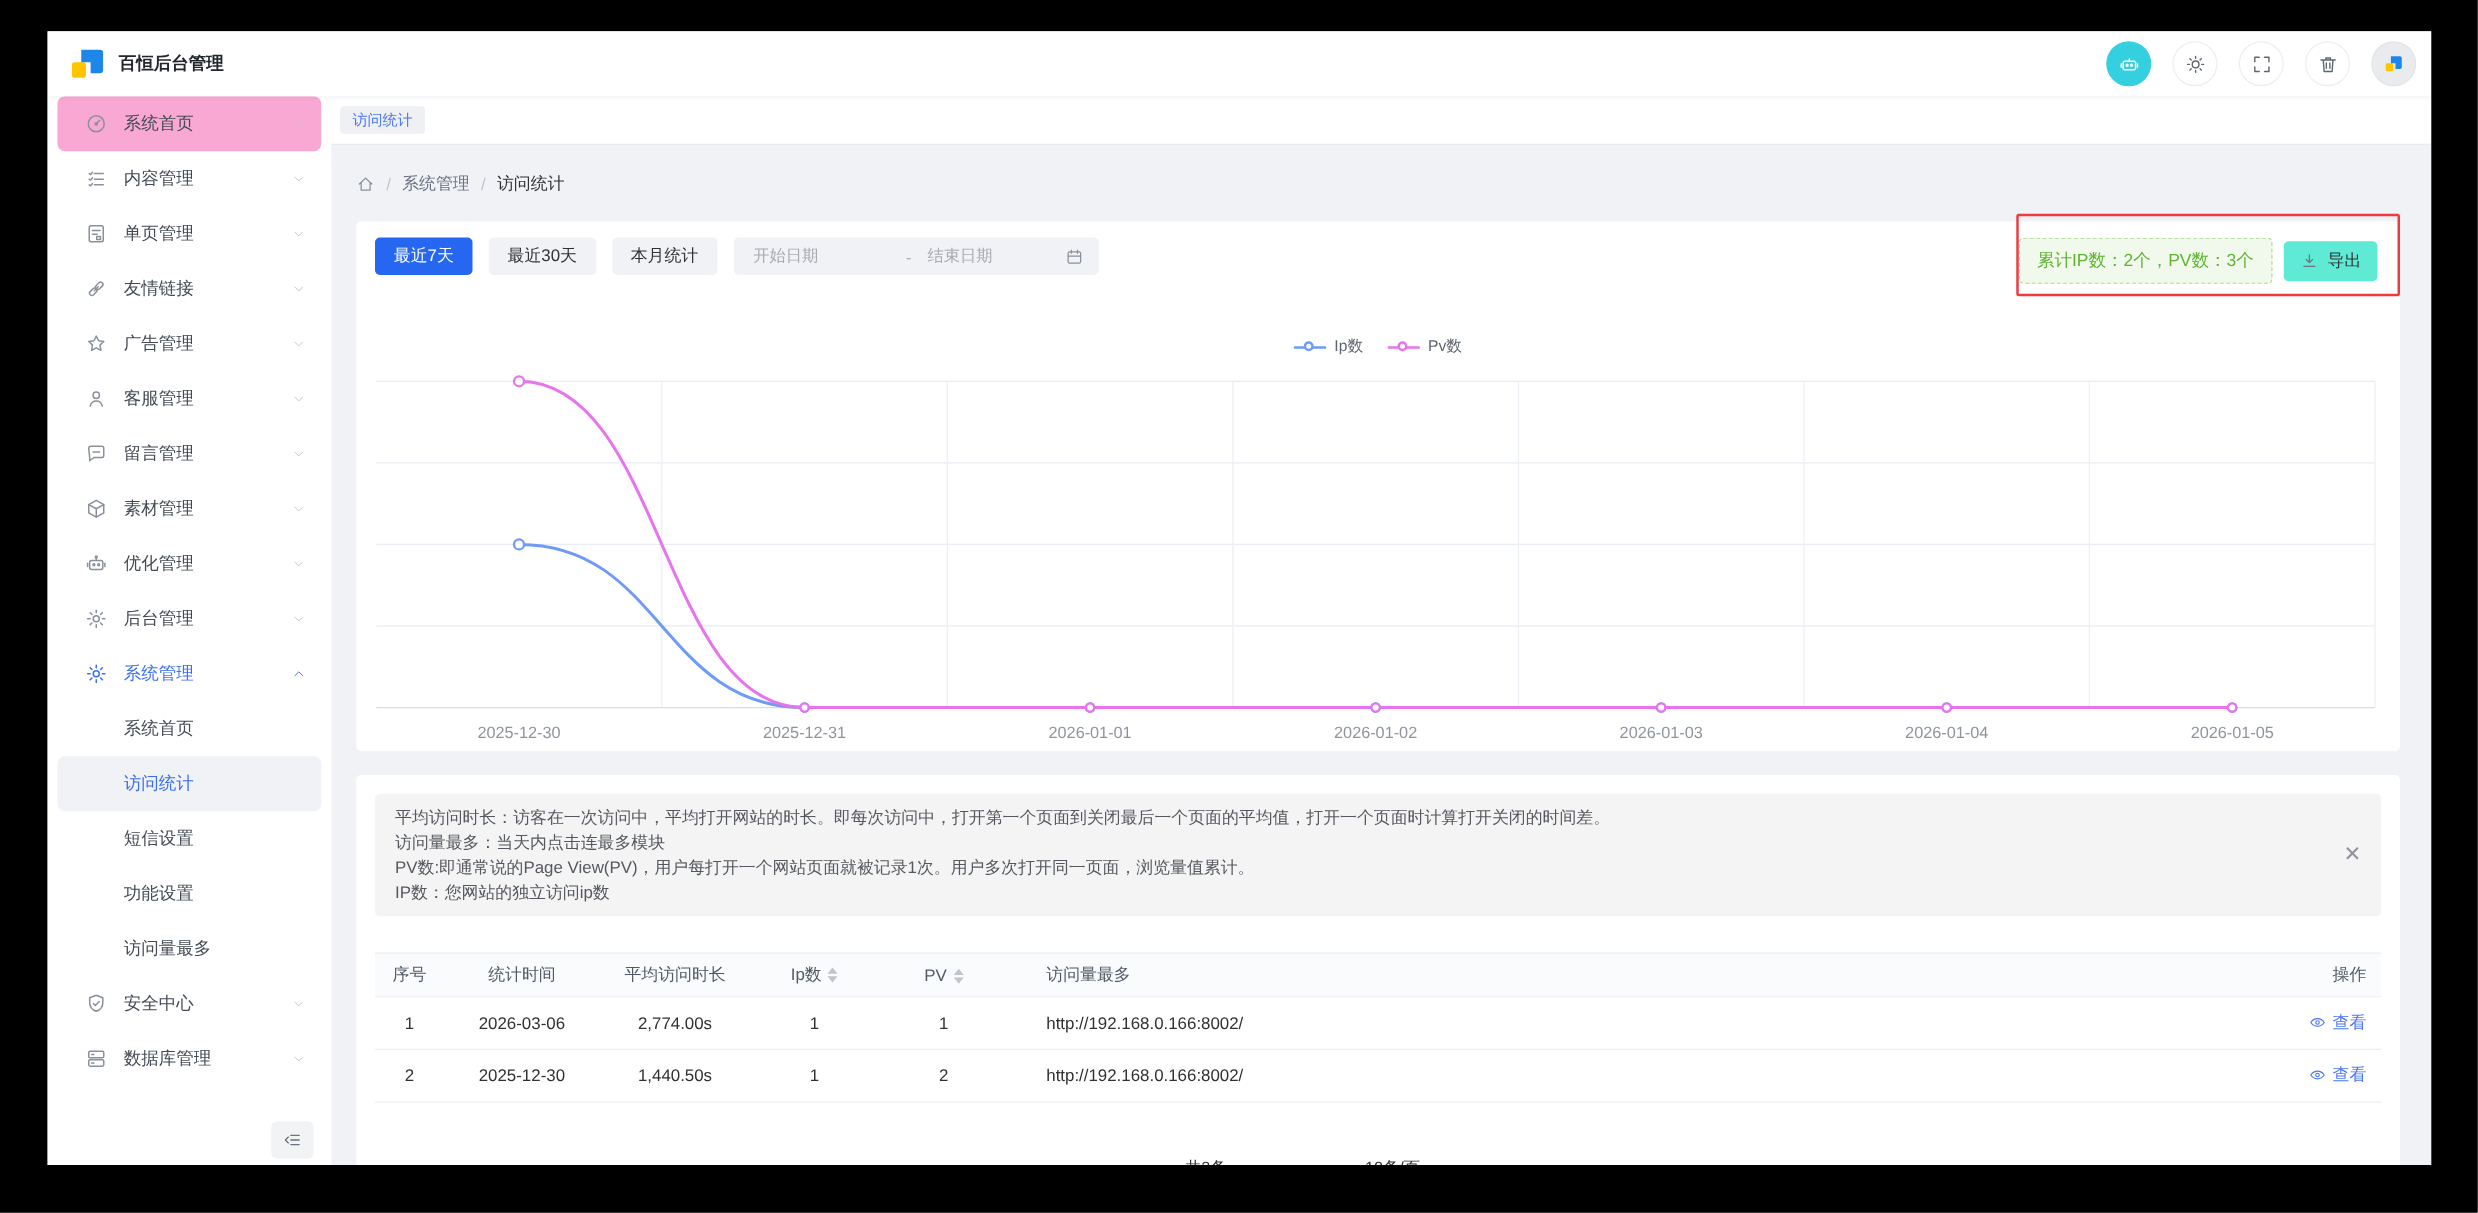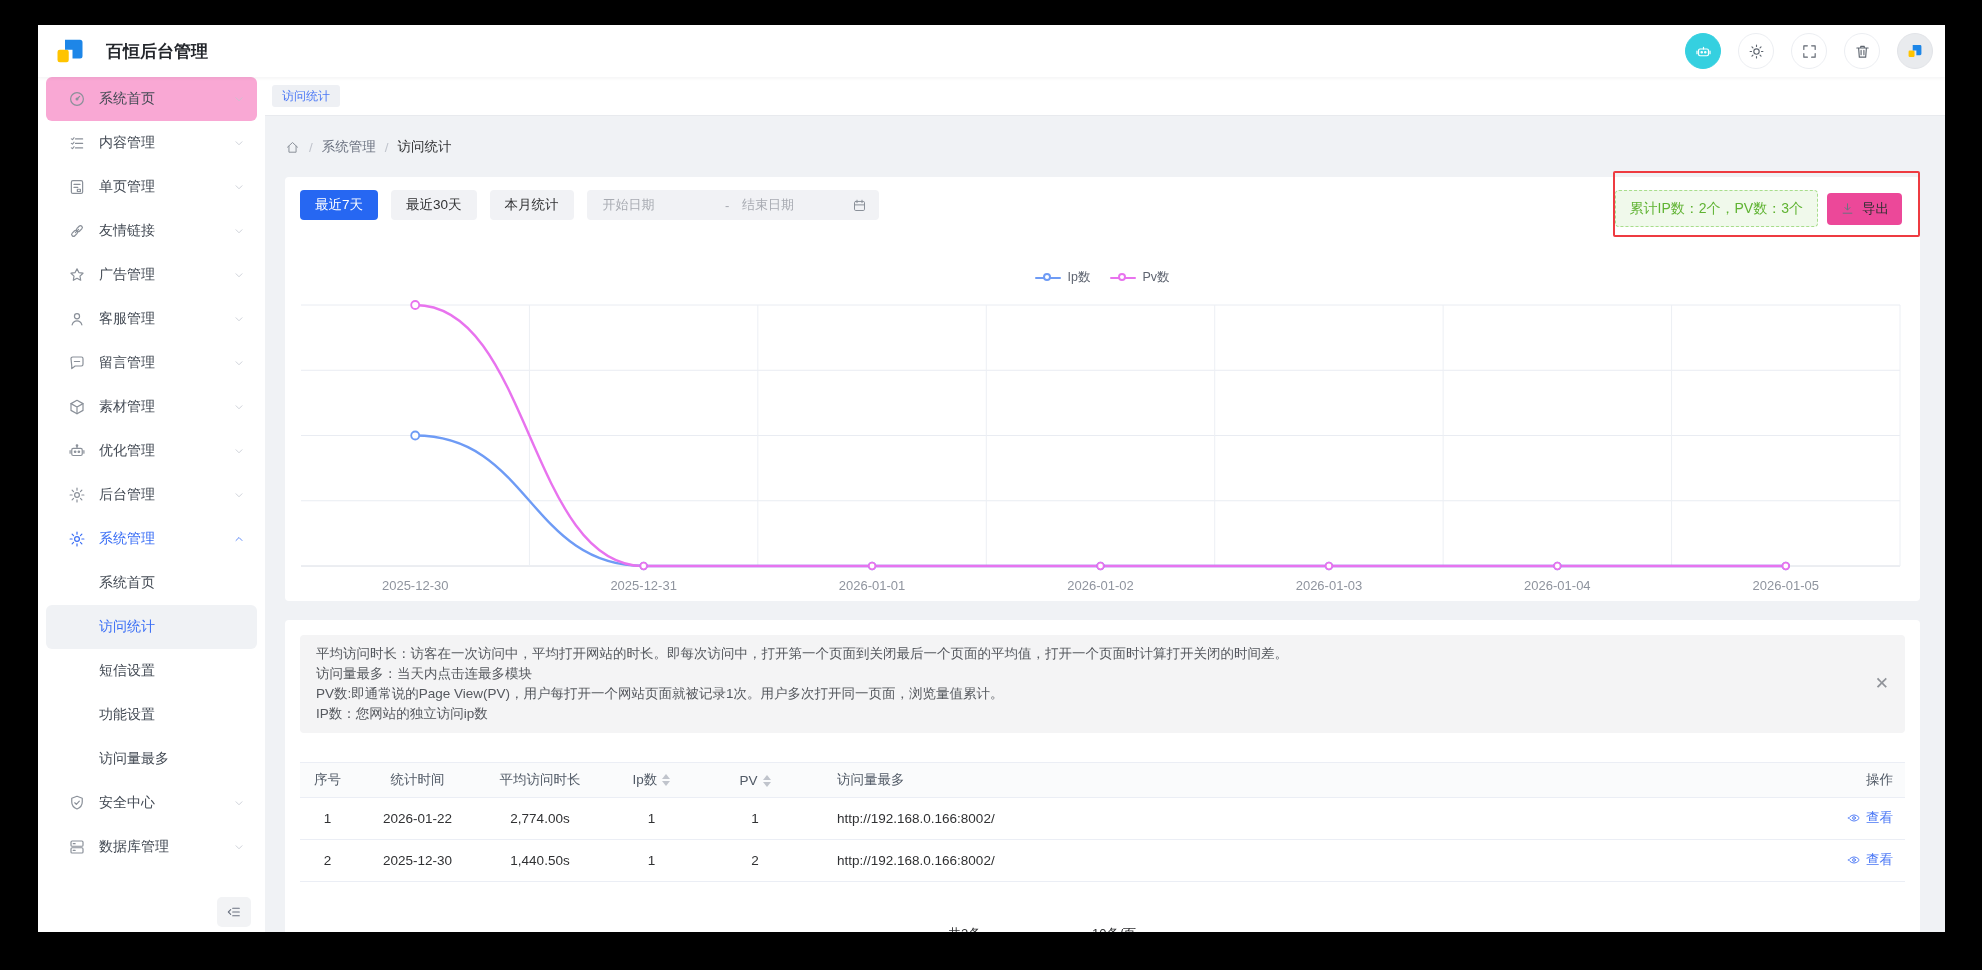--- a/index.html
+++ b/index.html
@@ -5,21 +5,21 @@
   * { box-sizing: border-box; margin: 0; padding: 0; }
   html,body { width:1982px; height:970px; background:#000; overflow:hidden;
     font-family:"Liberation Sans", sans-serif; }
   .app { position:absolute; left:38px; top:25px; width:1907px; height:907px;
     background:#fff; overflow:hidden; }
 
   
   .hdr { position:absolute; left:0; top:0; width:100%; height:52px; background:#fff;
     display:flex; align-items:center; z-index:30; box-shadow:0 1px 4px rgba(0,21,41,.06); }
   .logo { width:30px; height:30px; margin-left:17px; }
-  .hdr-title { margin-left:21px; font-size:17px; font-weight:700; color:#23262b; }
+  .hdr-title { margin-left:10px; font-size:14px; font-weight:700; color:#23262b; }
   .hdr-right { position:absolute; right:12px; top:8px; display:flex; gap:17px; align-items:center; }
   .hbtn { width:36px; height:36px; border-radius:50%; display:flex; align-items:center;
     justify-content:center; background:#fff; border:1px solid #eceef2; color:#5f6670; cursor:pointer; }
   .hbtn.cyan { background:#35d0e0; border-color:#35d0e0; color:#fff; }
   .hbtn.avatar { background:#e9ebee; border-color:#e2e4e8; }
 
   
   .side { position:absolute; left:0; top:52px; bottom:0; width:227px; background:#fff; z-index:20; }
   .m-item { height:44px; margin:0 8px; border-radius:6px; display:flex; align-items:center;
     padding-left:22px; position:relative; cursor:pointer; color:#434a54; font-size:14px; }
@@ -58,21 +58,21 @@
   .btn.primary { background:#2667f2; color:#fff; }
   .toolrow { position:absolute; left:15px; top:13px; display:flex; gap:13px; align-items:flex-start; }
   .daterange { width:292px; height:30px; background:#f1f2f5; border-radius:4px; display:flex;
     align-items:center; padding:0 12px 0 16px; font-size:13px; color:#a8abb2; cursor:pointer; }
   .daterange .ph { flex:1; }
   .daterange .dash { flex:0 0 30px; text-align:center; }
   .daterange .cal { color:#8a9099; width:15px; height:15px; }
   .right-tools { position:absolute; right:18px; top:13px; display:flex; gap:9px; align-items:center; }
   .sumbox { height:37px; padding:0 14px; display:flex; align-items:center; font-size:14px;
     color:#5fb332; background:#f0f9eb; border:1px dashed #a8dd8c; border-radius:4px; }
-  .export { height:32px; padding:0 13px; background:#ec4899; border-radius:4px; border:none;
+  .export { height:32px; padding:0 13px; background:#5eead4; border-radius:4px; border:none;
     font-size:13.5px; color:#303133; display:flex; gap:7px; align-items:center; cursor:pointer;
     font-family:inherit; }
   .annot { position:absolute; left:1348px; top:94px; width:307px; height:66px;
     border:2px solid #ee3b41; border-radius:2px; pointer-events:none; z-index:40; }
 
   
   .legend { position:absolute; left:0; top:92px; width:100%; display:flex; justify-content:center;
     gap:20px; font-size:12.5px; color:#5e6470; }
   .lg-it { display:flex; align-items:center; gap:6px; cursor:pointer; }
   .lg-mark { width:26px; height:10px; position:relative; }
@@ -501,21 +501,21 @@
               </span></div>
             <div class="td"><span>PV</span><span class="sorter">
                 <i class="up"></i>
                 <i class="dn"></i>
               </span></div>
             <div class="td url"><span>访问量最多</span></div>
             <div class="td act"><span>操作</span></div>
           </div>
           <div class="tr row">
             <div class="td">1</div>
-            <div class="td">2026-01-22</div>
+            <div class="td">2026-03-06</div>
             <div class="td">2,774.00s</div>
             <div class="td">1</div>
             <div class="td">1</div>
             <div class="td url">http://192.168.0.166:8002/</div>
             <div class="td act"><a class="view-link">
                 <span class="js2" style="width: 14px; height: 14px; display: inline-block;">
                   <svg viewBox="0 0 24 24" fill="none" stroke="currentColor" stroke-width="1.6" stroke-linecap="round" stroke-linejoin="round">
                     <path d="M2.8 12S6.3 6.8 12 6.8 21.2 12 21.2 12 17.7 17.2 12 17.2 2.8 12 2.8 12z"></path>
                     <circle cx="12" cy="12" r="2.4"></circle>
                   </svg>

